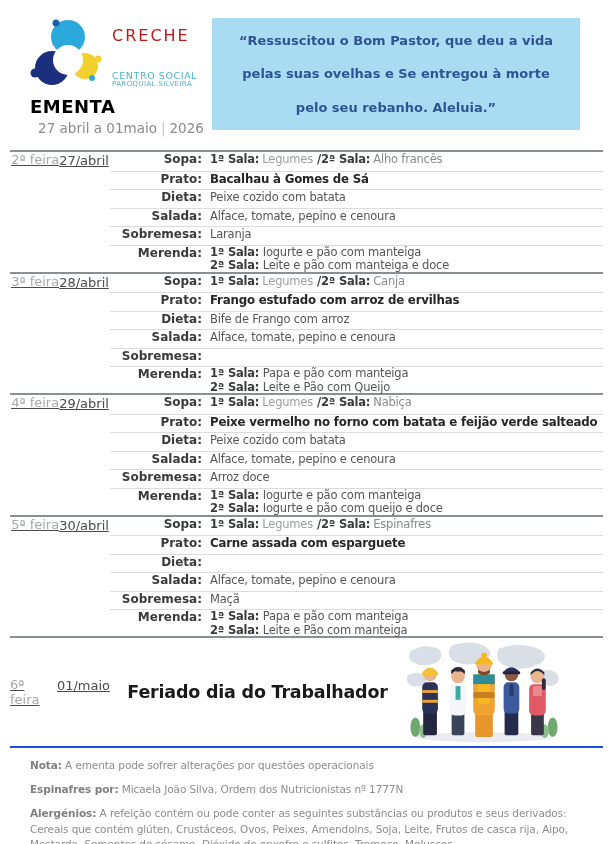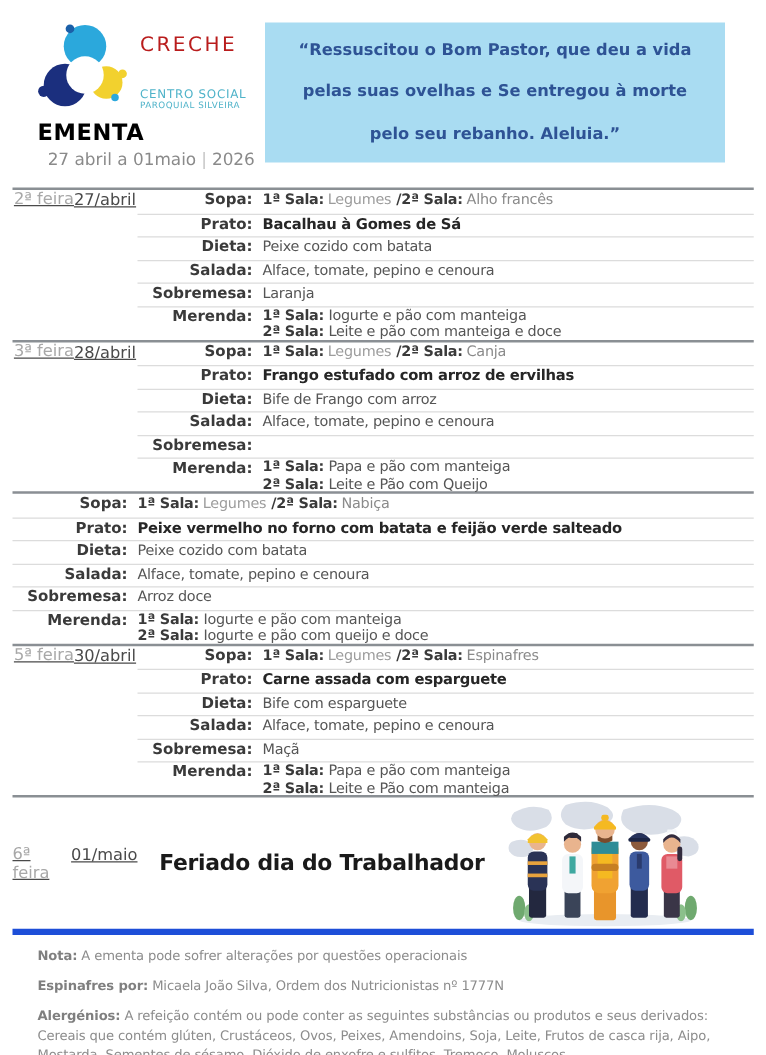--- a/index.html
+++ b/index.html
@@ -47,21 +47,21 @@
   .row-value { flex:1; font-size:11.5px; color:#555555; letter-spacing:-0.2px; white-space:nowrap; }
   .menu-row.prato .row-value { font-weight:bold; color:#262626; font-size:11.8px; }
   .inline-label { font-weight:bold; color:#3a3a3a;margin-top:32px; }
   .soup-val { color:#9c9c9c; margin:0 4px 0 3px; }
   .soup-val2 { color:#8a8a8a; margin-left:3px; }
   .menu-row.merenda { min-height:25px; }
   .merenda-line { line-height:12.5px; font-size:11.5px; }
   .merenda-line + .merenda-line { margin-top:1px; }
 
   
-  .holiday-block { display:flex; align-items:center; height:110px; border-bottom:5px solid #1d4ed8; }
+  .holiday-block { display:flex; align-items:center; height:110px; border-bottom:2px solid #1d4ed8; }
   .holiday-title { flex:1; text-align:center; font-weight:bold; color:#1a1a1a; font-size:17.5px; letter-spacing:-0.2px; }
   .holiday-illustration { width:158px; height:102px; flex:none; margin-right:40px; }
 
   
   .footer { padding:10px 28px 0 30px; }
   .footer-line { font-size:10.5px; color:#8C8C8C; line-height:1.45; margin-bottom:9px; letter-spacing:-0.1px; }
   .footer-label { font-weight:bold; color:#7f7f7f; }
 </style>
 </head>
 <body>
@@ -162,20 +162,24 @@
         <div class="row-label">Merenda:</div>
         <div class="row-value">
           <div class="merenda-line"><span class="inline-label">1ª Sala:</span> <span>Papa e pão com manteiga</span></div>
           <div class="merenda-line"><span class="inline-label">2ª Sala:</span> <span>Leite e Pão com Queijo</span></div>
         </div>
       </div>
     </div>
   </div>
 
   <div class="day-block">
+    <div class="day-col">
+      <div class="weekday">4ª feira</div>
+      <div class="daydate">29/abril</div>
+    </div>
     <div class="rows">
       <div class="menu-row sopa">
         <div class="row-label">Sopa:</div>
         <div class="row-value"><span class="inline-label">1ª Sala:</span><span class="soup-val">Legumes</span><span class="inline-label">/2ª Sala:</span><span class="soup-val2">Nabiça</span></div>
       </div>
       <div class="menu-row prato">
         <div class="row-label">Prato:</div>
         <div class="row-value">Peixe vermelho no forno com batata e feijão verde salteado</div>
       </div>
       <div class="menu-row dieta">
@@ -209,21 +213,20 @@
       <div class="menu-row sopa">
         <div class="row-label">Sopa:</div>
         <div class="row-value"><span class="inline-label">1ª Sala:</span><span class="soup-val">Legumes</span><span class="inline-label">/2ª Sala:</span><span class="soup-val2">Espinafres</span></div>
       </div>
       <div class="menu-row prato">
         <div class="row-label">Prato:</div>
         <div class="row-value">Carne assada com esparguete</div>
       </div>
       <div class="menu-row dieta">
         <div class="row-label">Dieta:</div>
-        <div class="row-value">Bife com esparguete</div>
       </div>
       <div class="menu-row salada">
         <div class="row-label">Salada:</div>
         <div class="row-value">Alface, tomate, pepino e cenoura</div>
       </div>
       <div class="menu-row sobremesa">
         <div class="row-label">Sobremesa:</div>
         <div class="row-value">Maçã</div>
       </div>
       <div class="menu-row merenda">

